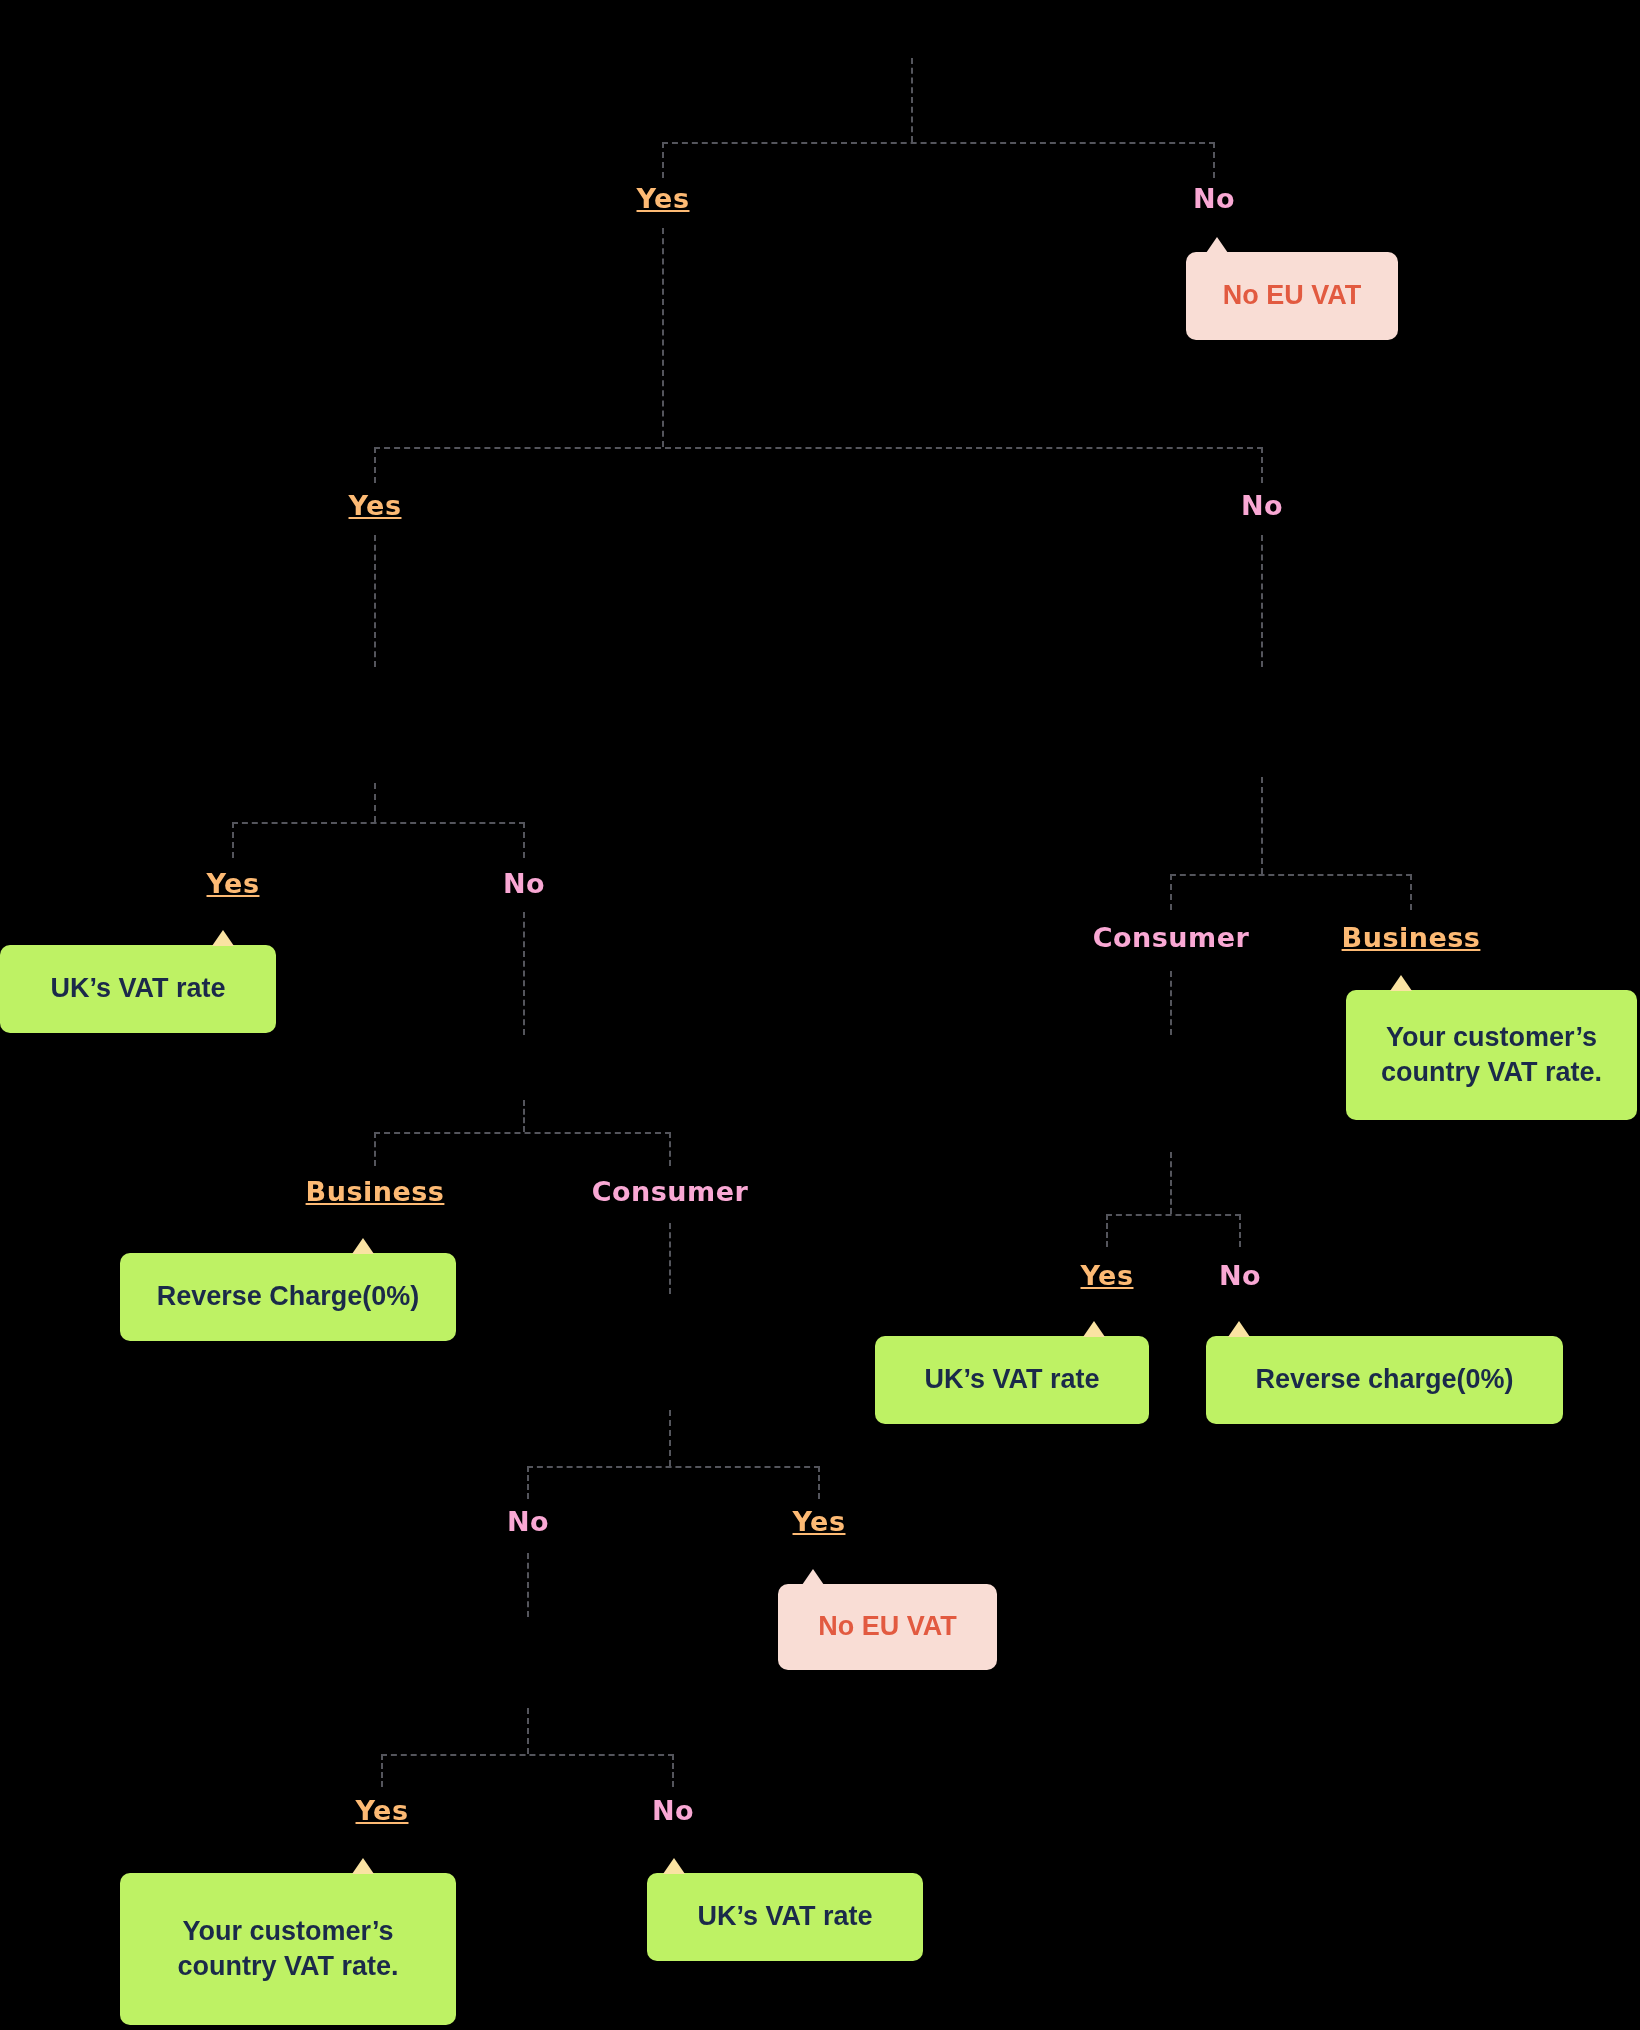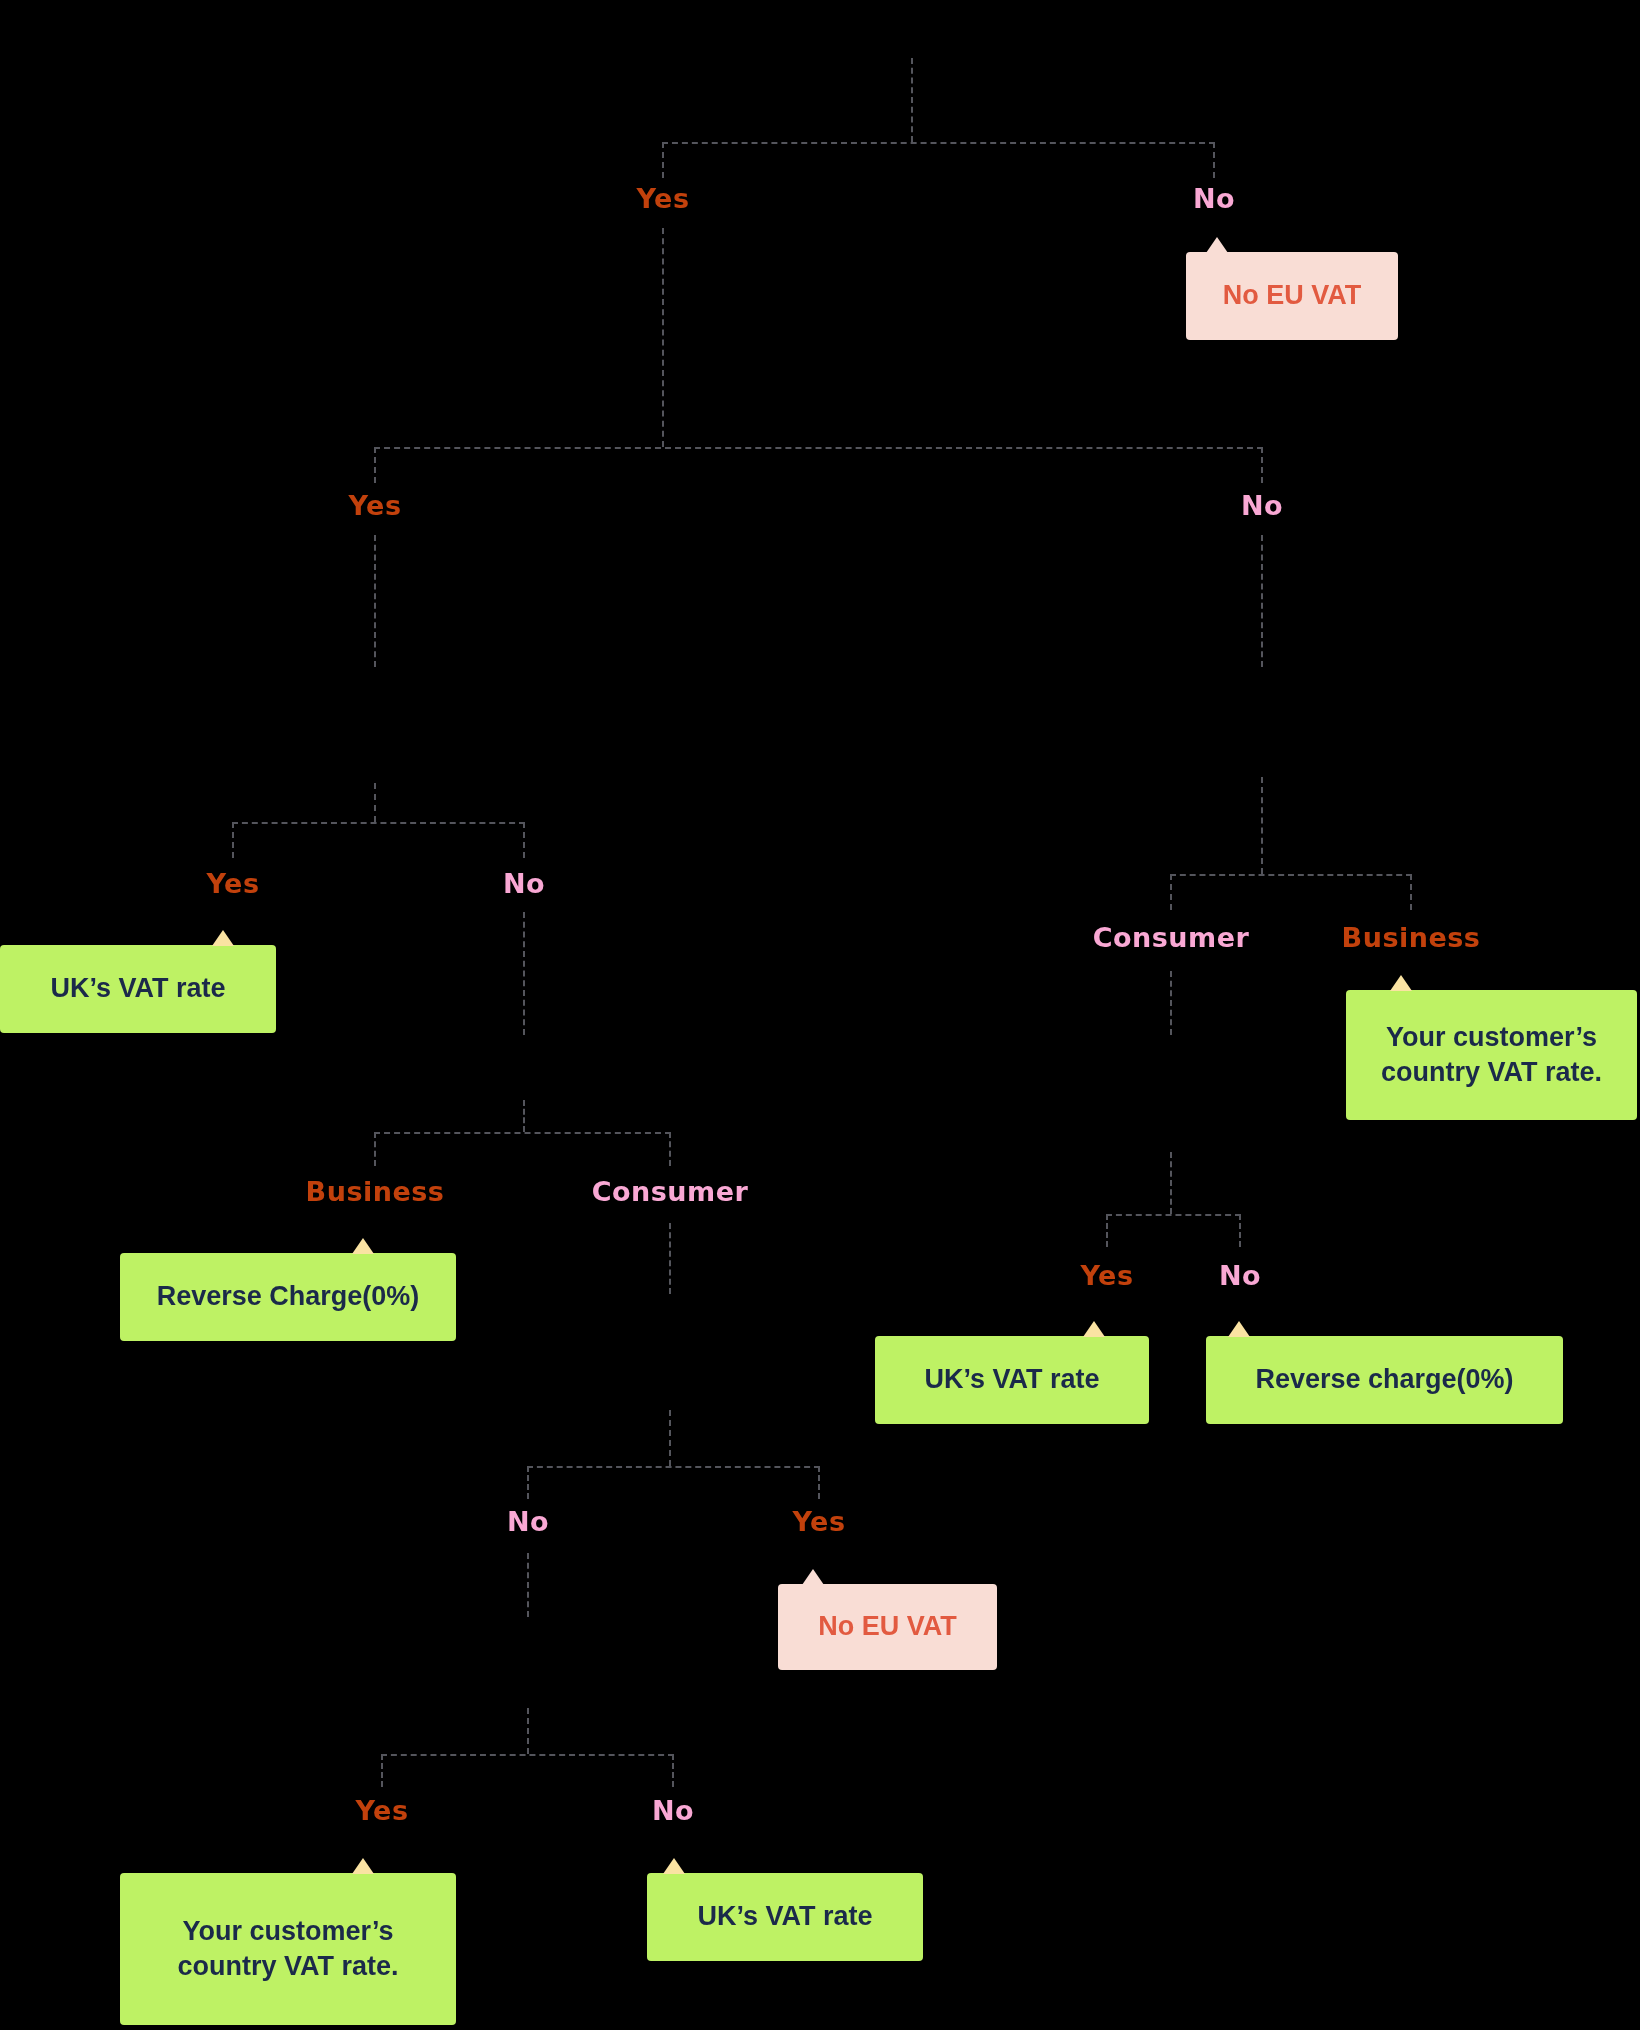--- a/index.html
+++ b/index.html
@@ -24,25 +24,25 @@
   }
   .lbl {
     position: absolute;
     transform: translateX(-50%);
     font-family: "DejaVu Sans", sans-serif;
     font-weight: 700;
     font-size: 27px;
     letter-spacing: 0.5px;
     white-space: nowrap;
   }
-  .lbl.yes { color: #c2410c; }
+  .lbl.yes { color: #fdba74; text-decoration: underline; }
   .lbl.no  { color: #f9a8d4; }
   .box {
     position: absolute;
-    border-radius: 4px;
+    border-radius: 10px;
     display: flex;
     align-items: center;
     justify-content: center;
     text-align: center;
     font-weight: 700;
     font-size: 27px;
     line-height: 1.3;
     padding: 10px 20px;
   }
   .box.yellow { background: #bef264; color: #1b2a4a; }

